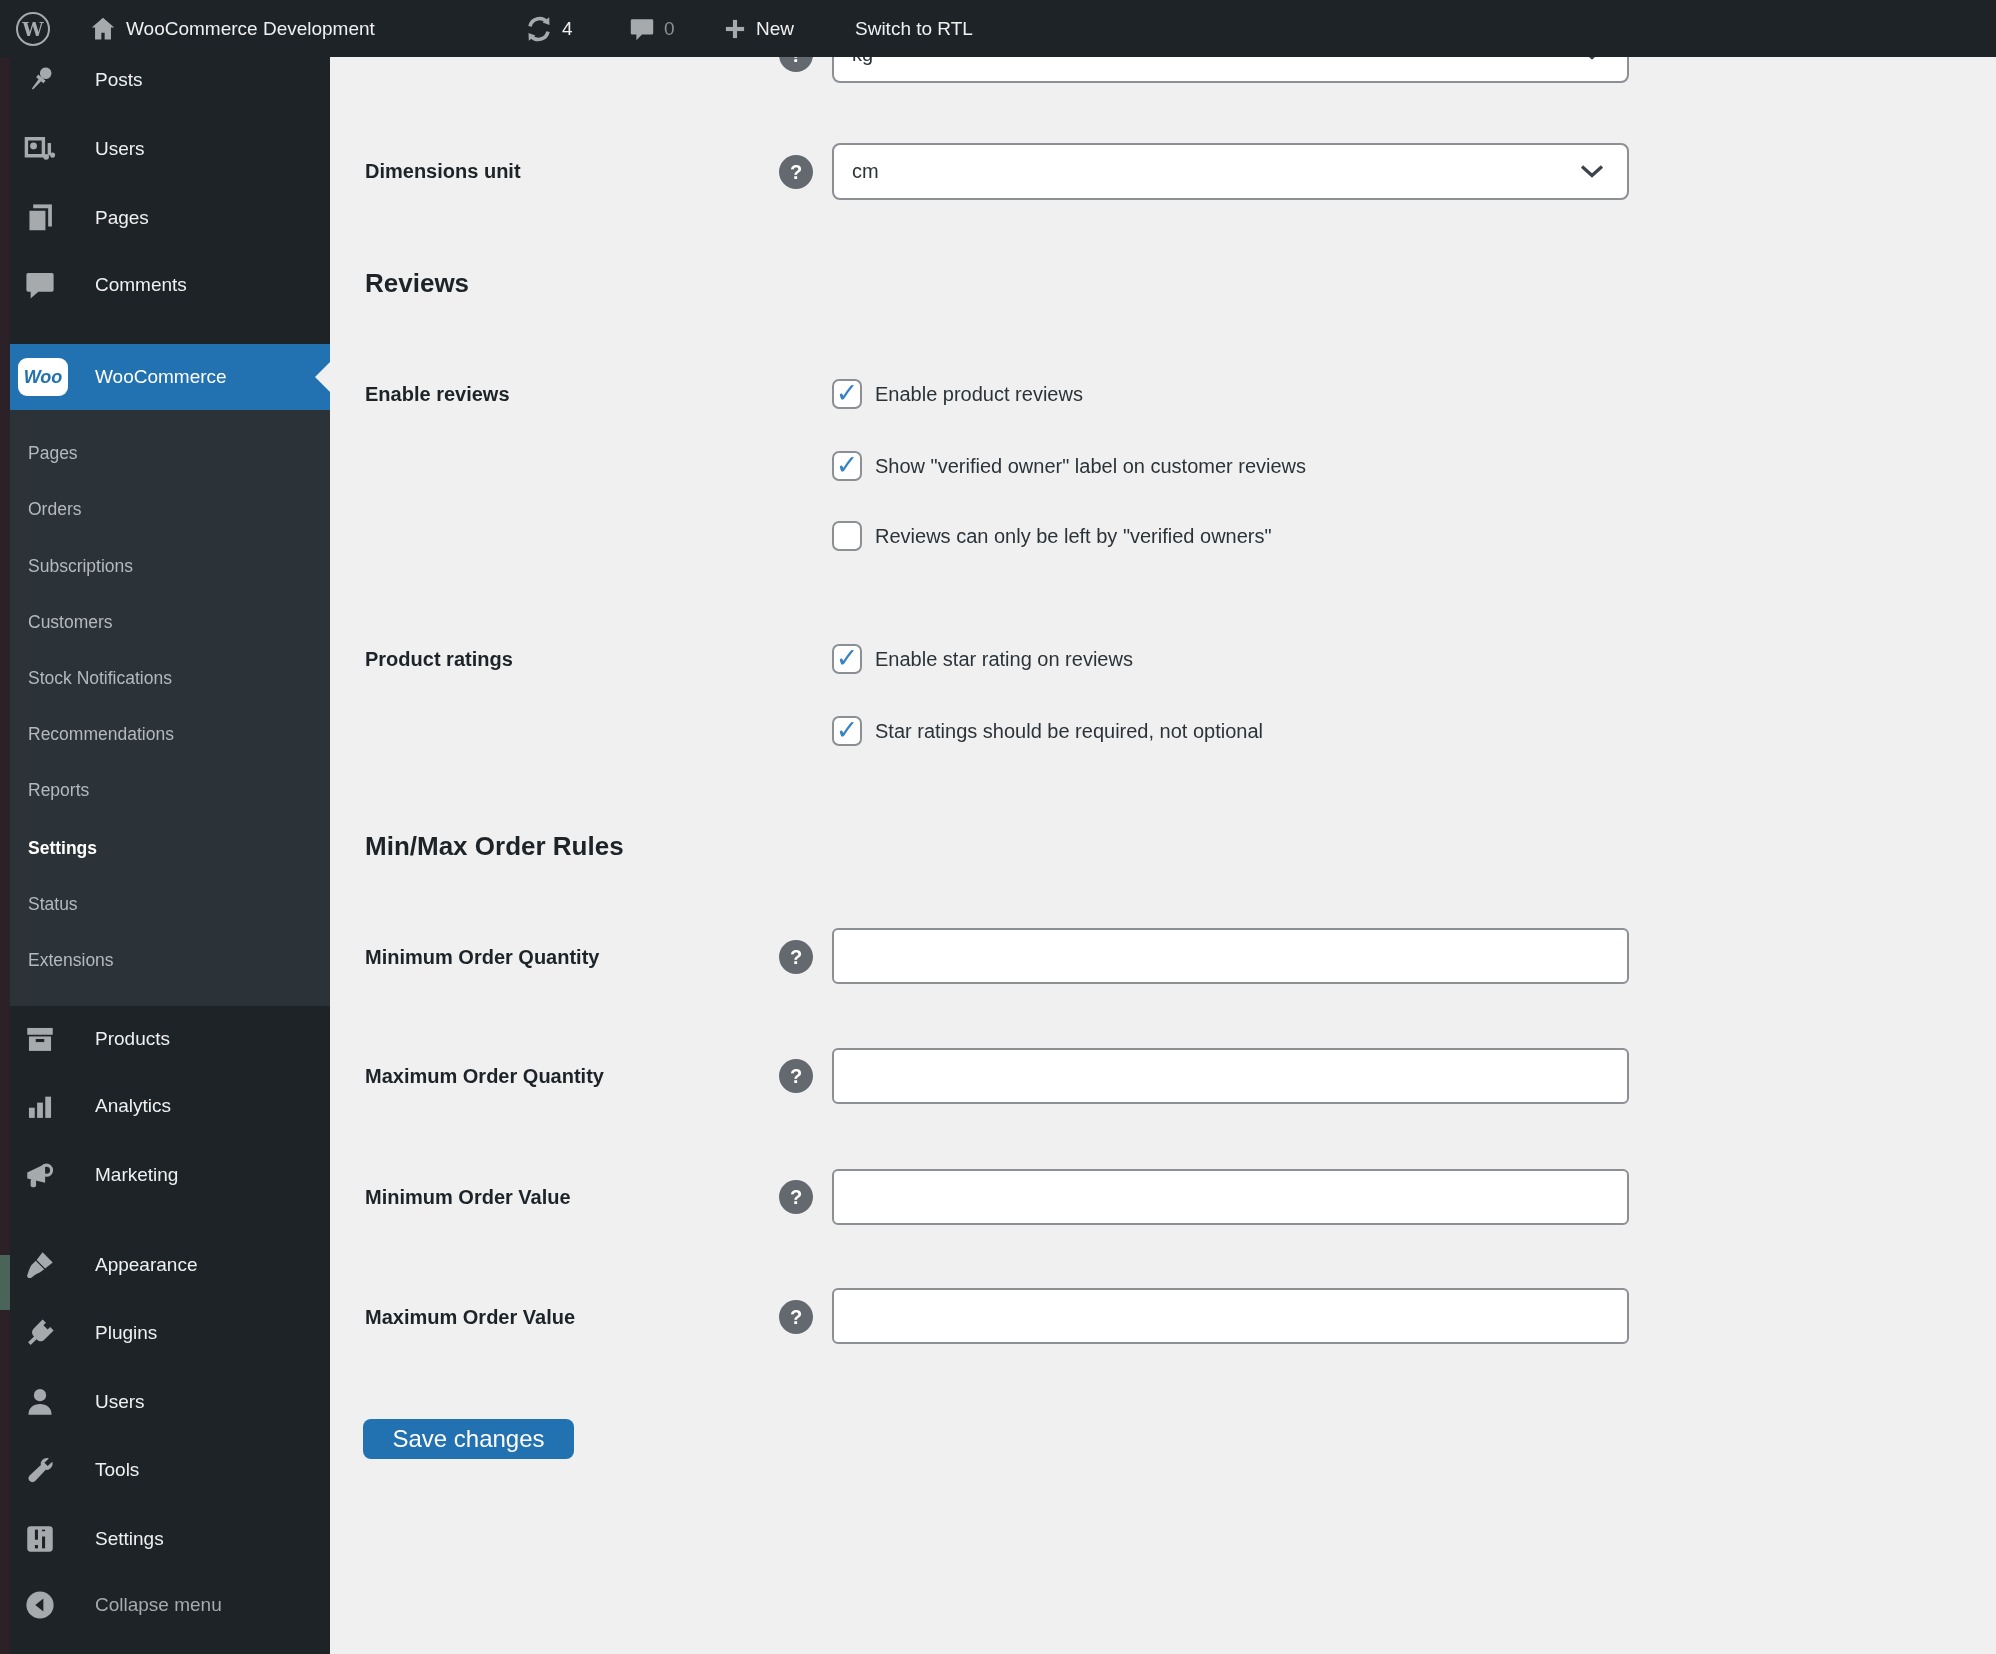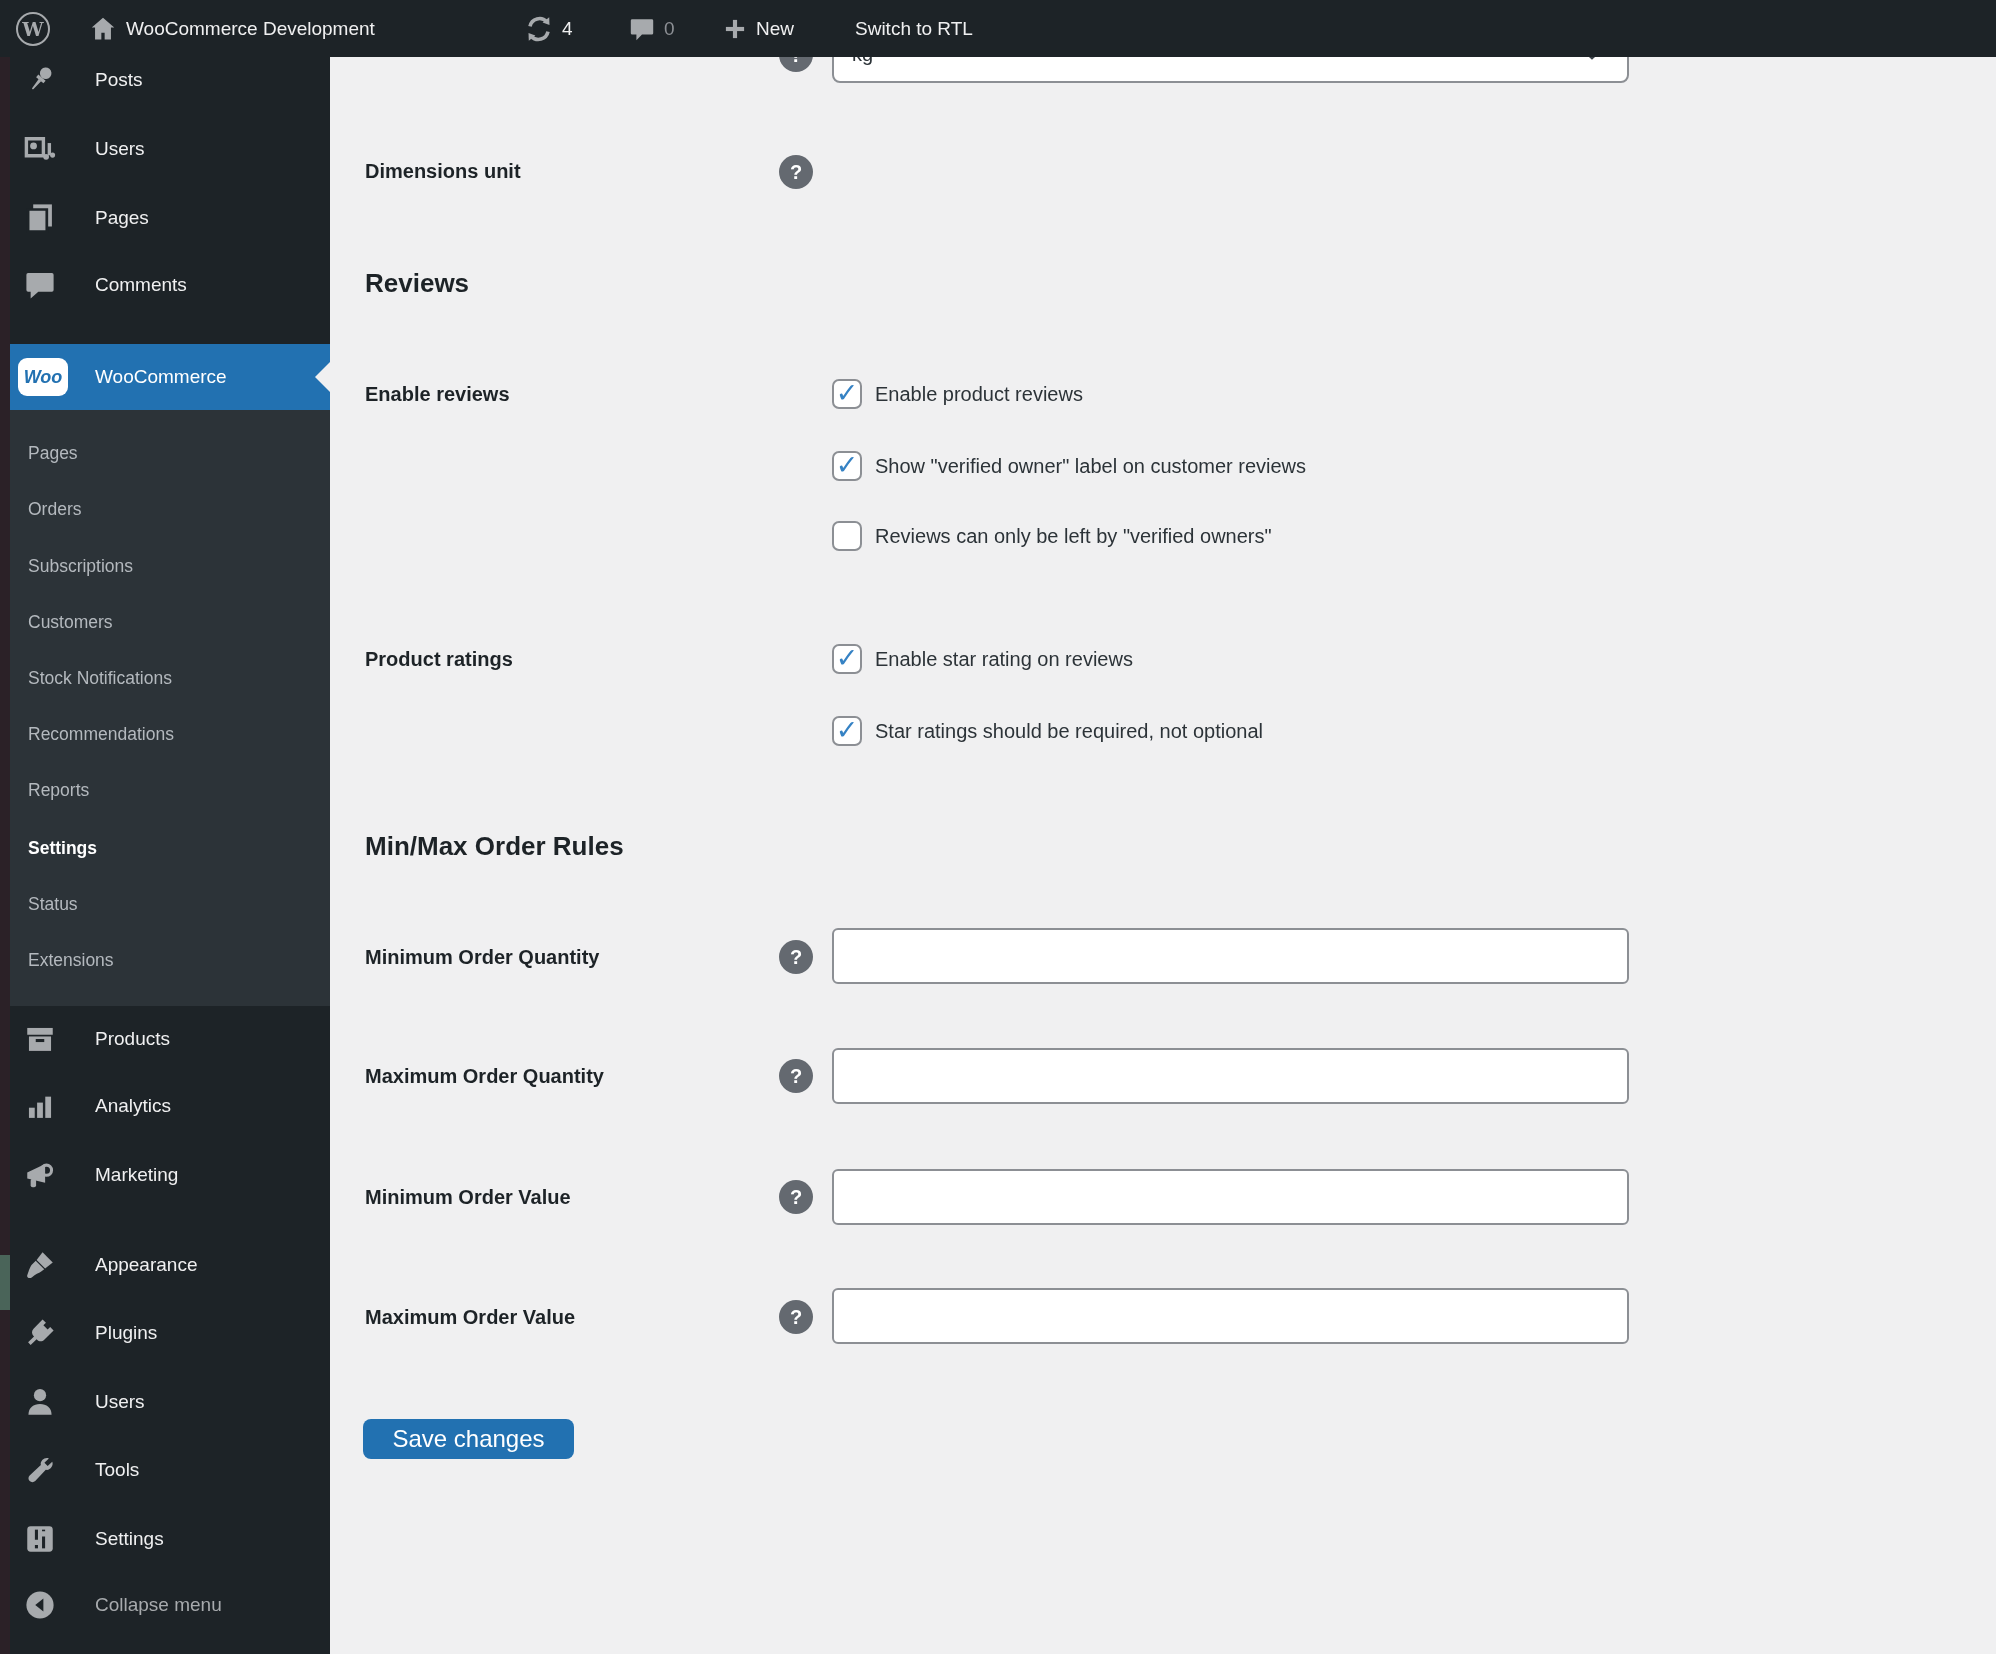--- a/index.html
+++ b/index.html
@@ -236,20 +236,26 @@
   <div class="help" style="top:38px">?</div>
   <div class="fselect" style="top:25px;height:58px">
     <span>kg</span>
     <span class="chev"><svg width="26" height="16" viewBox="0 0 26 16">
           <polyline points="3,4 13,13 23,4" fill="none" stroke="#3c434a" stroke-width="3.2"></polyline>
         </svg></span>
   </div>
 
   <div class="row-label" style="top:159px">Dimensions unit</div>
   <div class="help" style="top:155px">?</div>
+  <div class="fselect" style="top:143px">
+    <span>cm</span>
+    <span class="chev"><svg width="26" height="16" viewBox="0 0 26 16">
+          <polyline points="3,4 13,13 23,4" fill="none" stroke="#3c434a" stroke-width="3.2"></polyline>
+        </svg></span>
+  </div>
 
   <div class="section-heading" style="top:269px">Reviews</div>
 
   <div class="row-label" style="top:382px">Enable reviews</div>
 
   <div class="cb checked" style="top:379px"></div>
   <div class="cb-label" style="top:382px">Enable product reviews</div>
 
   <div class="cb checked" style="top:451px"></div>
   <div class="cb-label" style="top:454px">Show "verified owner" label on customer reviews</div>

